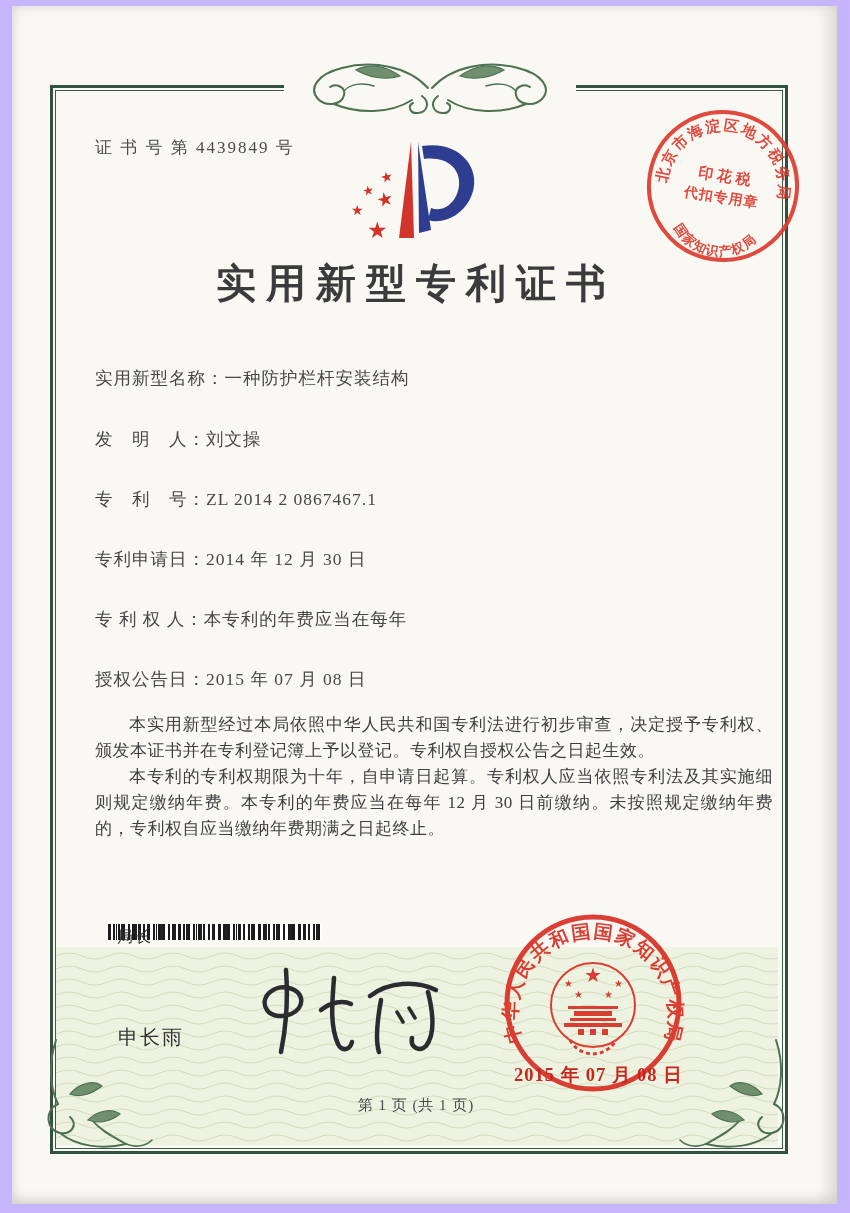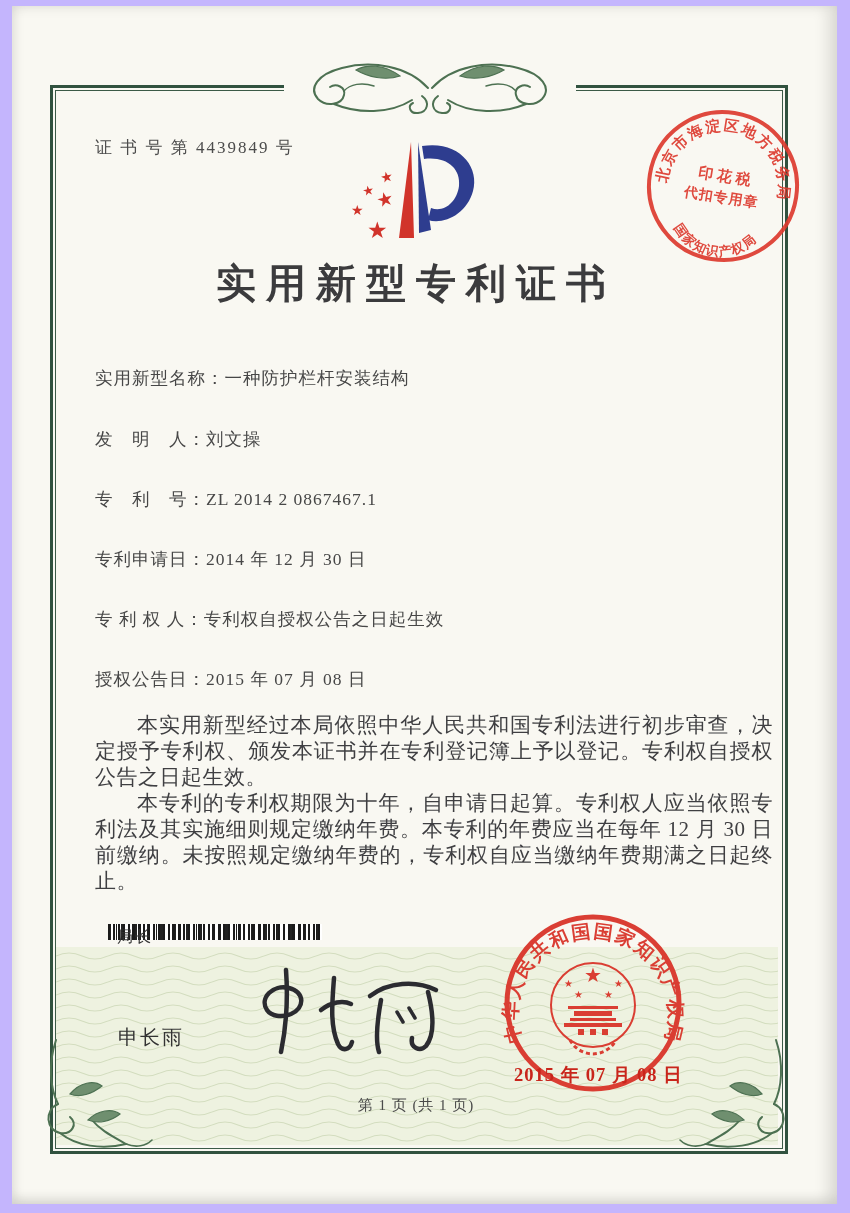--- a/index.html
+++ b/index.html
@@ -14,21 +14,21 @@
   .content{position:absolute;z-index:4;}
   .overseal{position:absolute;z-index:5;}
 
   .cert-no{left:95px;top:136px;font-size:17px;letter-spacing:2px;color:#4c4c4c;}
   .logo{left:340px;top:126px;}
   .title{left:50px;top:256px;width:732px;text-align:center;font-size:40px;font-weight:bold;
          letter-spacing:10px;color:#3b3b3d;}
   .field{left:95px;width:660px;font-size:17.5px;color:#474747;letter-spacing:1px;white-space:nowrap;}
   .f0{top:366px}.f1{top:427px}.f2{top:487px}.f3{top:547px}.f4{top:607px}.f5{top:667px}
   .paras{left:95px;top:712px;width:678px;}
-  .paras p{margin:0;font-size:21px;line-height:26px;color:#3f3f42;text-align:justify;text-indent:2em;letter-spacing:.5px;}
+  .paras p{margin:0;font-size:17px;line-height:26px;color:#3f3f42;text-align:justify;text-indent:2em;letter-spacing:.5px;}
   .barcode{left:108px;top:924px;width:214px;height:16px;background-color:#fff;
     background-image:
       repeating-linear-gradient(90deg,#1b1b1b 0 2px,transparent 2px 5px),
       repeating-linear-gradient(90deg,#1b1b1b 0 1px,transparent 1px 8px),
       repeating-linear-gradient(90deg,#222 0 3px,transparent 3px 13px);}
   .director-label{left:117px;top:927px;font-size:16px;color:#333;font-family:"Liberation Sans","DejaVu Sans",sans-serif;letter-spacing:2px;}
   .director-name{left:118px;top:1024px;font-size:20px;color:#333;font-family:"Liberation Sans","DejaVu Sans",sans-serif;letter-spacing:2px;}
   .signature{left:246px;top:962px;}
   .tax-stamp{left:638px;top:101px;transform:rotate(9deg);opacity:.92;}
   .main-seal{left:498px;top:908px;opacity:.95;}
@@ -137,21 +137,21 @@
   <div class="content field f1" style="position:absolute;">
     <span>发　明　人：</span><span>刘文操</span>
   </div>
   <div class="content field f2" style="position:absolute;">
     <span>专　利　号：</span><span>ZL 2014 2 0867467.1</span>
   </div>
   <div class="content field f3" style="position:absolute;">
     <span>专利申请日：</span><span>2014 年 12 月 30 日</span>
   </div>
   <div class="content field f4" style="position:absolute;">
-    <span>专 利 权 人：</span><span>专利权自授权公告之日起生效</span>
+    <span>专 利 权 人：</span><span>本专利的年费应当在每年</span>
   </div>
   <div class="content field f5" style="position:absolute;">
     <span>授权公告日：</span><span>2015 年 07 月 08 日</span>
   </div>
 
   <div class="content paras" style="position:absolute;">
     <p>本实用新型经过本局依照中华人民共和国专利法进行初步审查，决定授予专利权、颁发本证书并在专利登记簿上予以登记。专利权自授权公告之日起生效。</p>
     <p>本专利的专利权期限为十年，自申请日起算。专利权人应当依照专利法及其实施细则规定缴纳年费。本专利的年费应当在每年 12 月 30 日前缴纳。未按照规定缴纳年费的，专利权自应当缴纳年费期满之日起终止。</p>
   </div>
 

